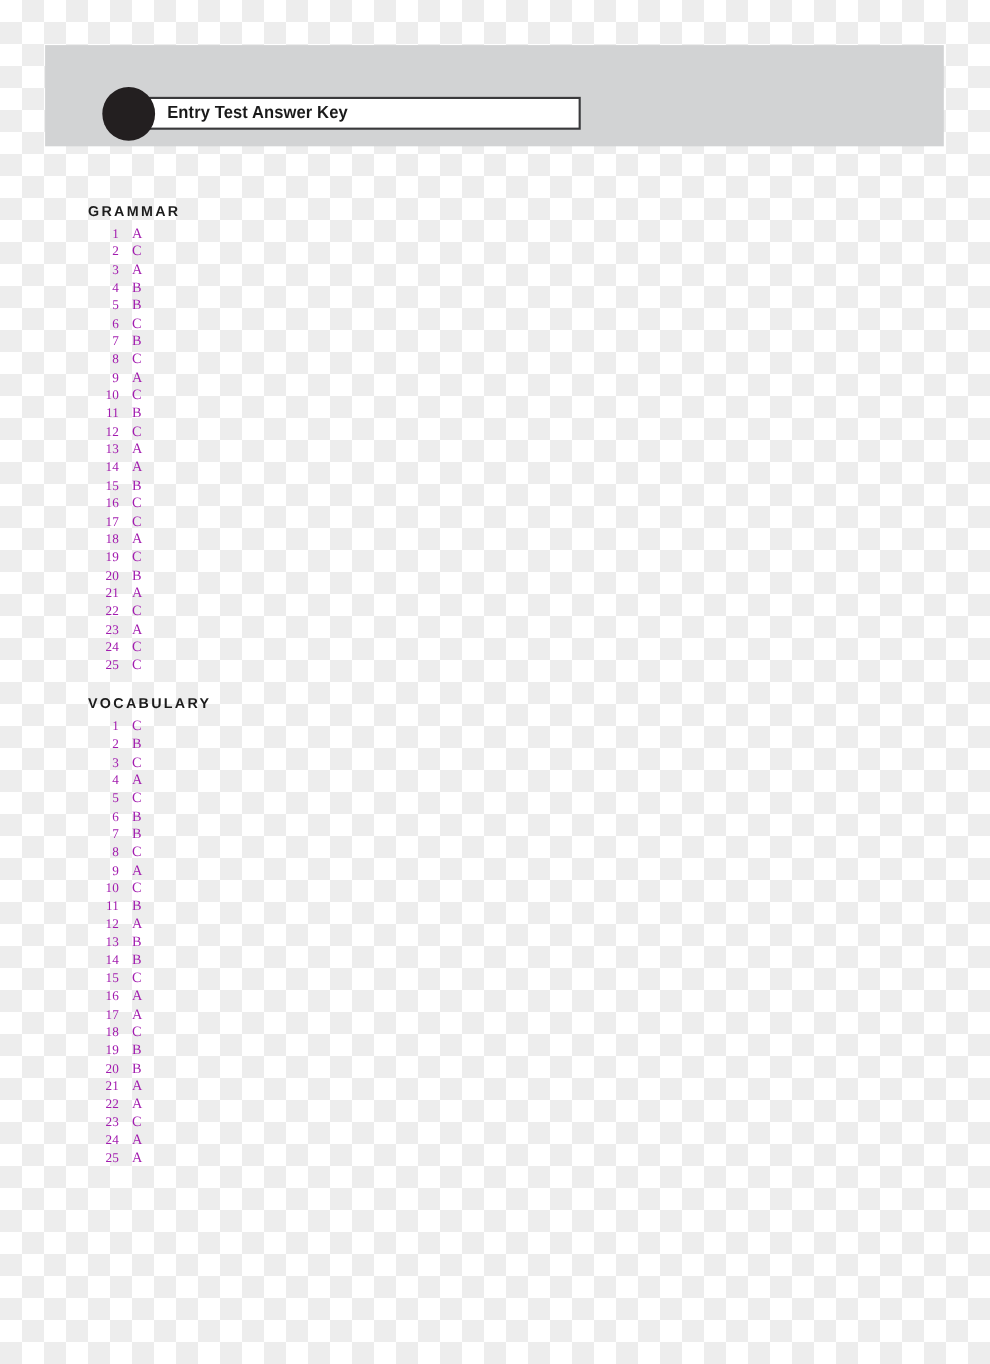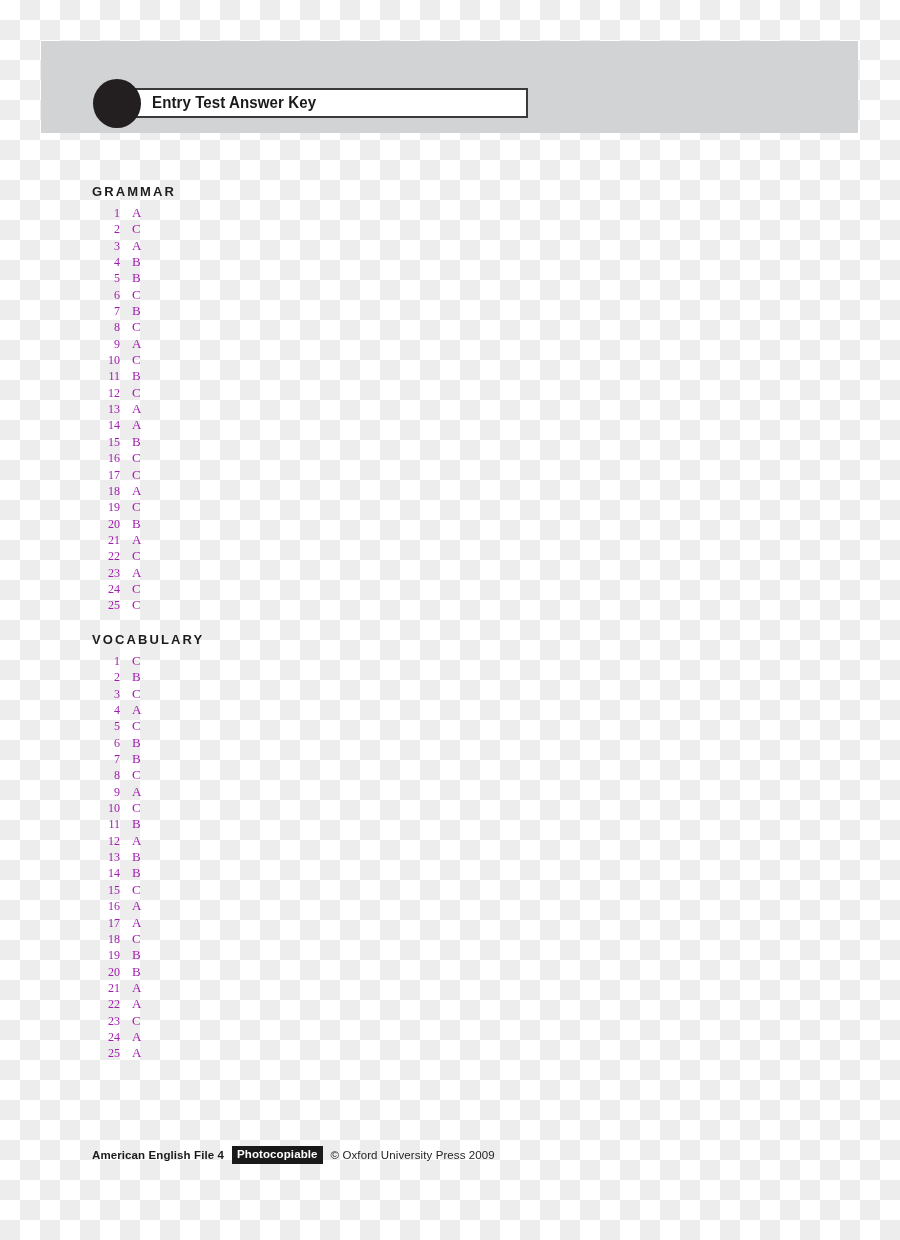--- a/index.html
+++ b/index.html
@@ -93,21 +93,21 @@
   }
   .brand-line2 {
     font-size: 24px;
     line-height: 28px;
     letter-spacing: 0.3px;
   }
 
   
   .section {
     position: absolute;
-    left: 92px;
+    left: 80px;
   }
   .section-grammar { top: 184px; }
   .section-vocabulary { top: 632px; }
 
   .section-title {
     font-family: "Liberation Sans", sans-serif;
     font-weight: bold;
     font-size: 13px;
     letter-spacing: 2.1px;
     color: #1c1c1c;
@@ -242,19 +242,14 @@
         <li class="answer-row"><span class="answer-num">19</span><span class="answer-letter">B</span></li>
         <li class="answer-row"><span class="answer-num">20</span><span class="answer-letter">B</span></li>
         <li class="answer-row"><span class="answer-num">21</span><span class="answer-letter">A</span></li>
         <li class="answer-row"><span class="answer-num">22</span><span class="answer-letter">A</span></li>
         <li class="answer-row"><span class="answer-num">23</span><span class="answer-letter">C</span></li>
         <li class="answer-row"><span class="answer-num">24</span><span class="answer-letter">A</span></li>
         <li class="answer-row"><span class="answer-num">25</span><span class="answer-letter">A</span></li>
       </ul>
   </div>
 
-  <div class="footer">
-    <span class="footer-book">American English File 4</span>
-    <span class="footer-badge">Photocopiable</span>
-    <span class="footer-copyright">© Oxford University Press 2009</span>
-  </div>
 
 </div>
 
 </body></html>

